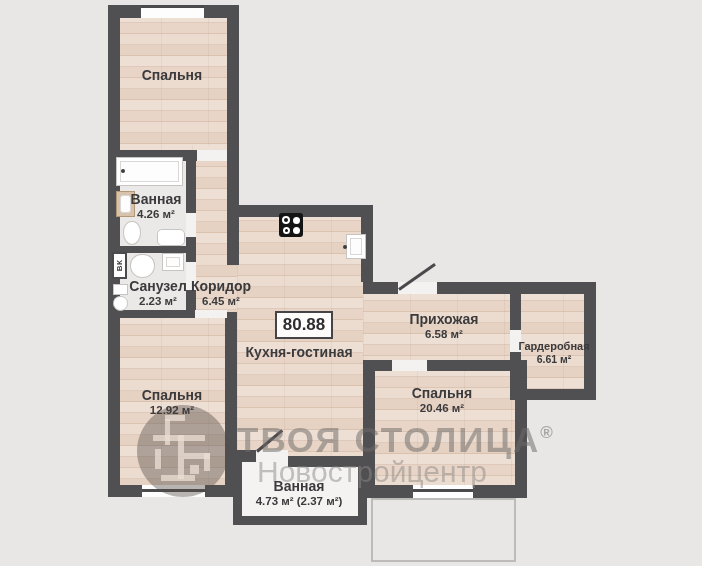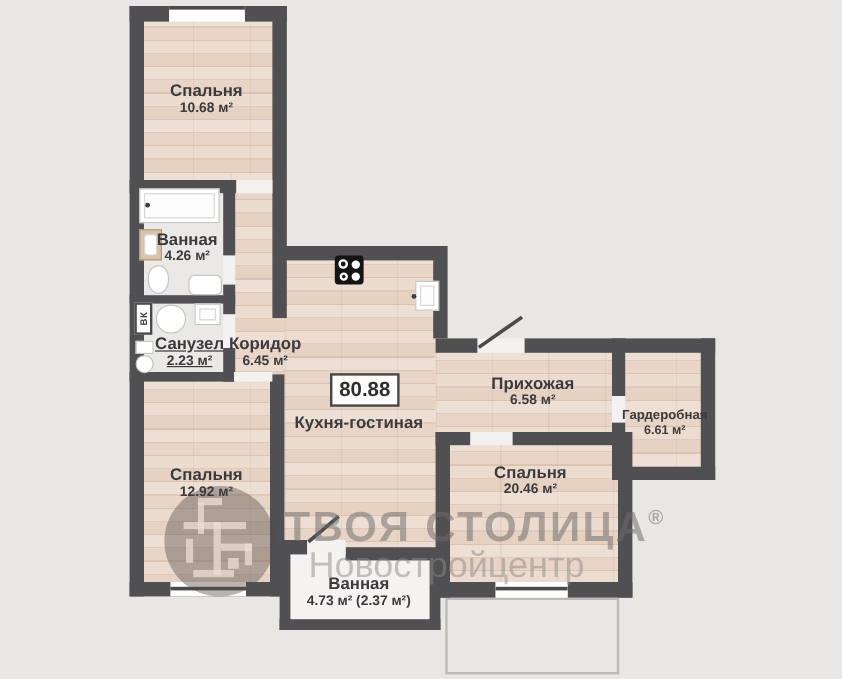--- a/index.html
+++ b/index.html
@@ -173,27 +173,26 @@
     <div class="g" style="left:18px;top:44px;width:6px;height:20px;"></div>
     <div class="g" style="left:24px;top:70px;width:34px;height:6px;"></div>
   </div>
   <div class="wm-brand">
     <span>ТВОЯ СТОЛИЦА</span><sup>®</sup>
   </div>
   <div class="wm-sub">Новостройцентр</div>
 
   <div class="room-label" style="left:112px;top:68px;width:120px;">
     <div class="rl-name">Спальня</div>
-    <div class="rl-area">10.68 м²</div>
   </div>
   <div class="room-label" style="left:116px;top:192px;width:80px;">
     <div class="rl-name">Ванная</div>
     <div class="rl-area">4.26 м²</div>
   </div>
-  <div class="room-label" style="left:124px;top:279px;width:68px;text-decoration:underline;">
+  <div class="room-label" style="left:124px;top:279px;width:68px;">
     <div class="rl-name">Санузел</div>
     <div class="rl-area">2.23 м²</div>
   </div>
   <div class="room-label" style="left:189px;top:279px;width:64px;">
     <div class="rl-name">Коридор</div>
     <div class="rl-area">6.45 м²</div>
   </div>
   <div class="total-badge">80.88</div>
   <div class="room-label" style="left:238px;top:345px;width:122px;">
     <div class="rl-name">Кухня-гостиная</div>

